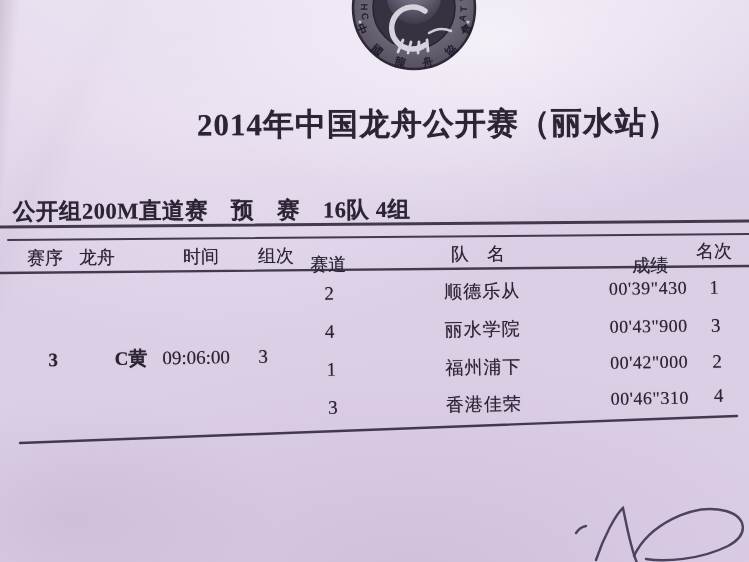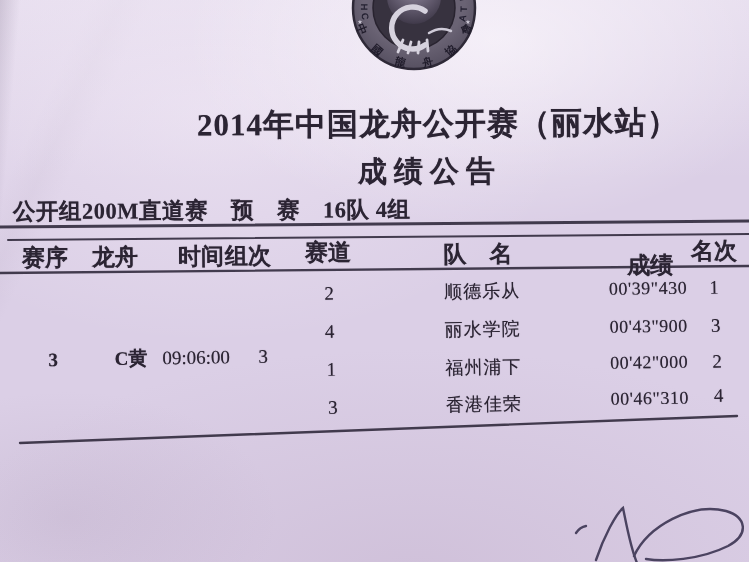--- a/index.html
+++ b/index.html
@@ -19,21 +19,21 @@
   .ink{color:#2b2433;text-shadow:0 0 0.7px rgba(43,36,51,0.55);}
   .abs{position:absolute;white-space:nowrap;}
   .cell{position:absolute;transform:translate(-50%,-50%);white-space:nowrap;}
   .doc-title{left:438px;top:124px;font-size:31px;font-weight:bold;letter-spacing:1px;
              transform:translate(-50%,-50%) rotate(-0.35deg);}
   .doc-subtitle{left:430px;top:172px;font-size:29px;font-weight:bold;letter-spacing:7px;
              transform:translate(-50%,-50%) rotate(-0.3deg);}
   .event-info{left:13px;top:196px;font-size:22.5px;font-weight:bold;letter-spacing:0.5px;
              transform:rotate(-0.3deg);transform-origin:left top;}
   .thead{position:absolute;inset:0;transform:rotate(-0.5deg);transform-origin:375px 255px;}
-  .th{font-size:23px;font-weight:bold;}
+  .th{font-size:18px;font-weight:normal;}
   .tbody{position:absolute;inset:0;transform:rotate(-0.9deg);transform-origin:375px 350px;}
   .td{font-size:19px;}
   .td-team{font-size:18px;letter-spacing:1px;}
   .td-result{font-size:18px;letter-spacing:0.5px;}
   .rules-svg,.sig-svg,.logo-svg{position:absolute;pointer-events:none;}
   .rules-svg{left:0;top:0;filter:blur(0.25px);}
   .sig-svg{left:560px;top:460px;}
   .logo-svg{left:351px;top:-55px;filter:blur(0.3px);}
 </style>
 </head>
@@ -83,38 +83,37 @@
       <text x="99.7" y="109" transform="rotate(-41 99.7 105)">協</text>
       <text x="114.9" y="88" transform="rotate(-68 114.9 84)">會</text>
     </g>
     <g font-size="6" fill="#cfcbd8" text-anchor="middle">
       <text x="9" y="79">★</text>
       <text x="117" y="79">★</text>
     </g>
   </svg>
 
   <div class="cell ink doc-title">2014年中国龙舟公开赛（丽水站）</div>
-  <div class="cell ink doc-subtitle">成绩公告</div>
   <div class="abs ink event-info">公开组200M直道赛　预　赛　16队 4组</div>
 
   <svg class="rules-svg" width="749" height="562" viewBox="0 0 749 562">
     <g stroke="#352e40" fill="none" stroke-linecap="round" opacity="0.92">
       <path d="M0 227 L749 221" stroke-width="3"></path>
       <path d="M8 240 L749 234" stroke-width="2"></path>
       <path d="M0 273 L749 266" stroke-width="2.4"></path>
       <path d="M20 443 C 70 440 420 428 737 416" stroke-width="2.4"></path>
     </g>
   </svg>
 
   <div class="thead">
     <span class="cell ink th" style="left:45px;top:255px">赛序</span>
-    <span class="cell ink th" style="left:115px;top:255px">龙舟</span>
+    <span class="cell ink th" style="left:97px;top:255px">龙舟</span>
     <span class="cell ink th" style="left:201px;top:255px">时间</span>
-    <span class="cell ink th" style="left:248px;top:255px">组次</span>
-    <span class="cell ink th" style="left:328px;top:252px">赛道</span>
+    <span class="cell ink th" style="left:276px;top:255px">组次</span>
+    <span class="cell ink th" style="left:328px;top:264px">赛道</span>
     <span class="cell ink th" style="left:478px;top:255px">队　名</span>
     <span class="cell ink th" style="left:650px;top:268px">成绩</span>
     <span class="cell ink th" style="left:714px;top:254px">名次</span>
   </div>
 
   <div class="tbody">
 
     <span class="cell ink td" style="left:53px;top:355px;font-weight:bold">3</span>
     <span class="cell ink td" style="left:131px;top:355px;font-weight:bold">C黄</span>
     <span class="cell ink td" style="left:196px;top:355px">09:06:00</span>

